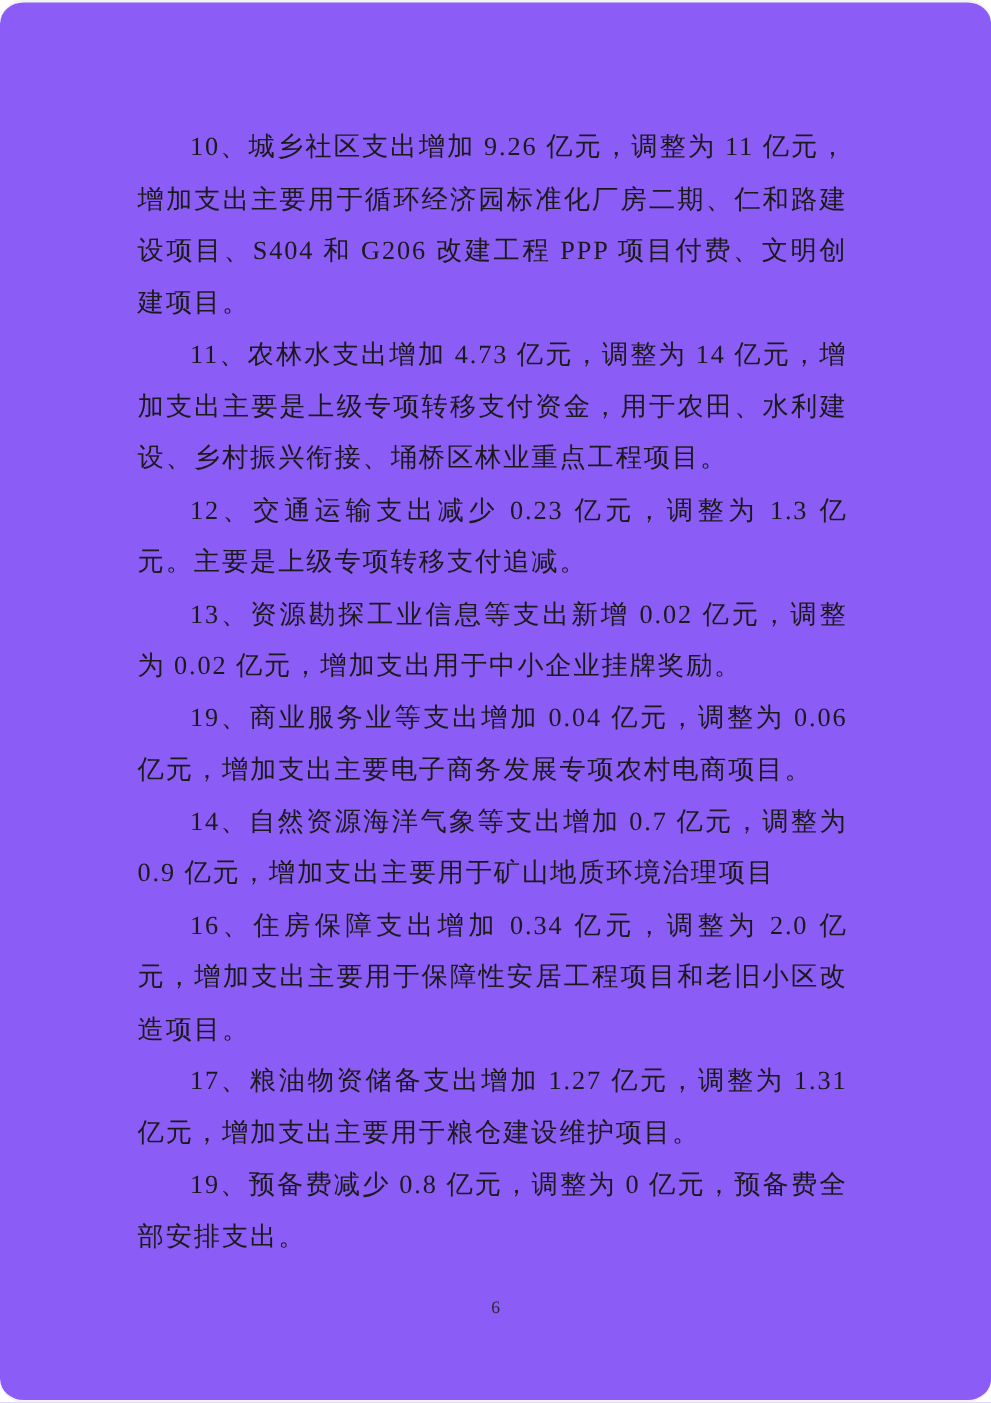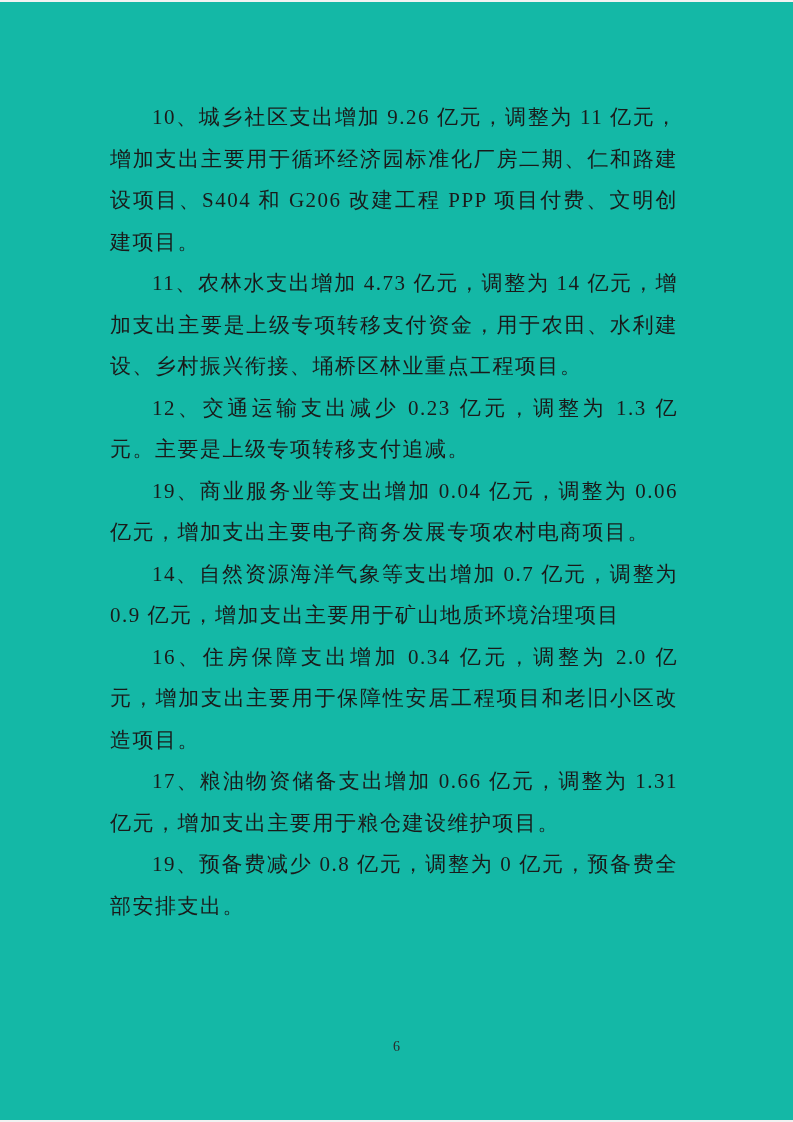--- a/index.html
+++ b/index.html
@@ -4,26 +4,27 @@
 <style>
   html, body {
     margin: 0;
     padding: 0;
     background: #ffffff;
   }
   .page {
     position: relative;
     width: 793px;
     height: 1122px;
-    background: #14b8a6;
+    background: #8b5cf6;
     overflow: hidden;
     font-family: "Liberation Serif", "DejaVu Serif", serif;
     border-top: 2px solid #f2f2f2;
     border-bottom: 2px solid #f2f2f2;
     box-sizing: border-box;
+    border-radius: 19px;
   }
   .content {
     position: absolute;
     left: 110px;
     width: 568px;
     top: 95px;
     color: #1a1a1a;
     font-size: 21px;
     line-height: 41.5px;
     letter-spacing: 1.5px;
@@ -49,20 +50,21 @@
   }
 </style>
 </head>
 <body>
 
 <div class="page">
   <div class="content">
     <p>10、城乡社区支出增加 9.26 亿元，调整为 11 亿元，增加支出主要用于循环经济园标准化厂房二期、仁和路建设项目、S404 和 G206 改建工程 PPP 项目付费、文明创建项目。</p>
     <p>11、农林水支出增加 4.73 亿元，调整为 14 亿元，增加支出主要是上级专项转移支付资金，用于农田、水利建设、乡村振兴衔接、埇桥区林业重点工程项目。</p>
     <p>12、交通运输支出减少 0.23 亿元，调整为 1.3 亿元。主要是上级专项转移支付追减。</p>
+    <p>13、资源勘探工业信息等支出新增 0.02 亿元，调整为 0.02 亿元，增加支出用于中小企业挂牌奖励。</p>
     <p>19、商业服务业等支出增加 0.04 亿元，调整为 0.06 亿元，增加支出主要电子商务发展专项农村电商项目。</p>
     <p>14、自然资源海洋气象等支出增加 0.7 亿元，调整为 0.9 亿元，增加支出主要用于矿山地质环境治理项目</p>
     <p>16、住房保障支出增加 0.34 亿元，调整为 2.0 亿元，增加支出主要用于保障性安居工程项目和老旧小区改造项目。</p>
-    <p>17、粮油物资储备支出增加 0.66 亿元，调整为 1.31 亿元，增加支出主要用于粮仓建设维护项目。</p>
+    <p>17、粮油物资储备支出增加 1.27 亿元，调整为 1.31 亿元，增加支出主要用于粮仓建设维护项目。</p>
     <p>19、预备费减少 0.8 亿元，调整为 0 亿元，预备费全部安排支出。</p>
   </div>
   <div class="page-number">6</div>
 </div>
 
 </body></html>

